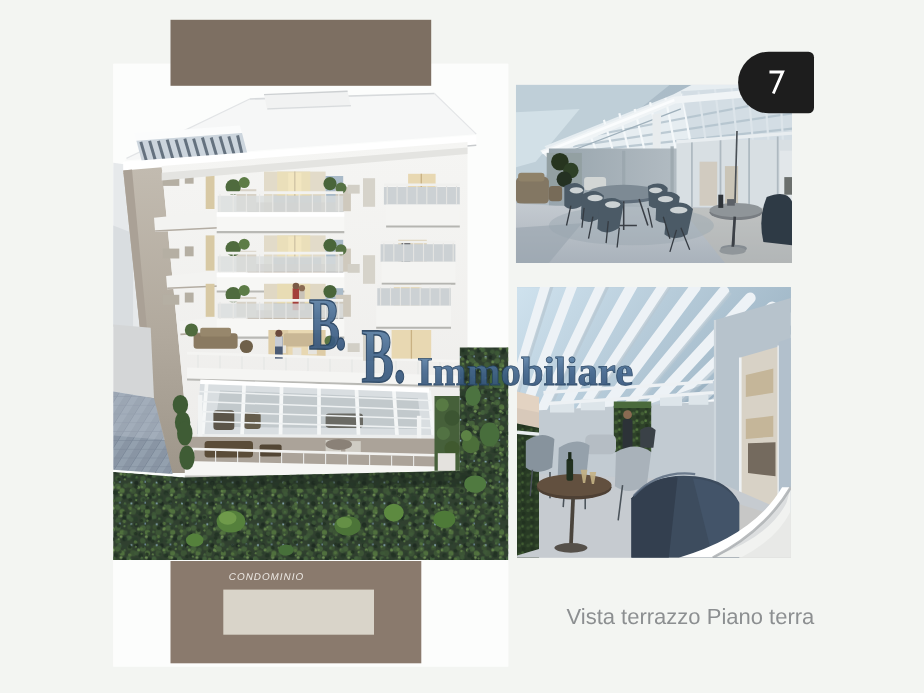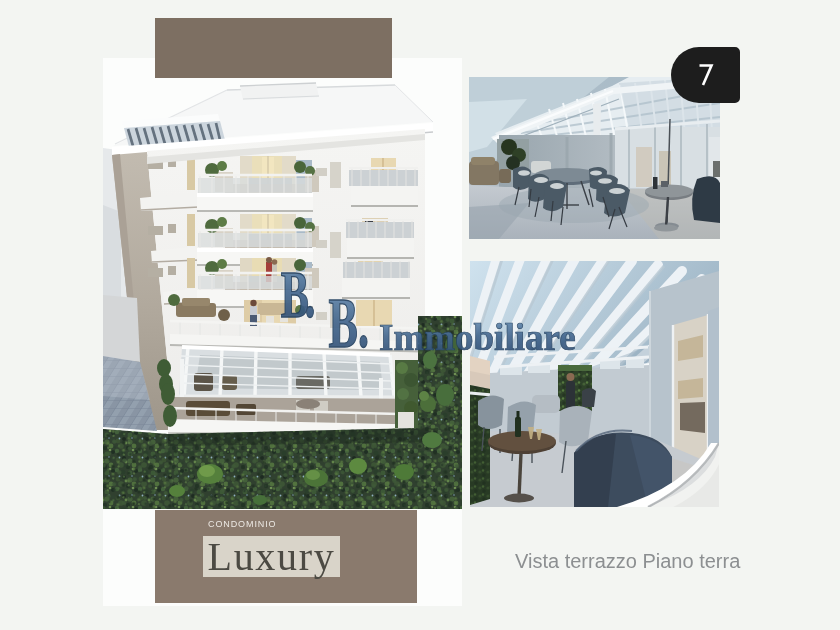--- a/index.html
+++ b/index.html
@@ -728,22 +728,21 @@
         <stop offset="1" stop-color="#2b4a70"></stop>
     </linearGradient>
   </defs>
   <g id="wm" opacity="0.92" font-family="'Liberation Serif',serif" font-weight="bold" fill="url(#wmg)" stroke="#23405f" stroke-width="1">
     <text transform="scale(0.62,1)" x="453" y="317" font-size="68" stroke-width="1.4">B<tspan dx="-7">.</tspan></text>
     <text transform="scale(0.62,1)" x="530" y="347" font-size="71" stroke-width="1.4">B.</text>
     <text x="379" y="350" font-size="37" stroke-width="0.7">Immobiliare</text>
   </g>
 </svg>
 
-<div class="abs" style="left:155px;top:510px;width:262px;height:93px;background:#8a7a6d;z-index:6;">
+<div class="abs" style="left:155px;top:510px;width:228px;height:93px;background:#8a7a6d;z-index:6;font-style:italic;">
 
   <div style="position:absolute;left:53px;top:9px;color:#ece8e3;font-size:9px;letter-spacing:0.9px;">CONDOMINIO</div>
 
   <div style="position:absolute;left:48px;top:26px;width:137px;height:41px;background:#d9d4c9;"></div>
 
-  <div style="position:absolute;left:48px;top:23px;width:137px;text-align:center;color:#4c4a43;font-size:40px;letter-spacing:1.7px;font-family:'Liberation Serif',serif;">Luxury</div>
 </div>
 
 <div class="abs" style="left:515px;top:550px;color:#8c8f91;font-size:20px;">Vista terrazzo Piano terra</div>
 
 </body></html>

